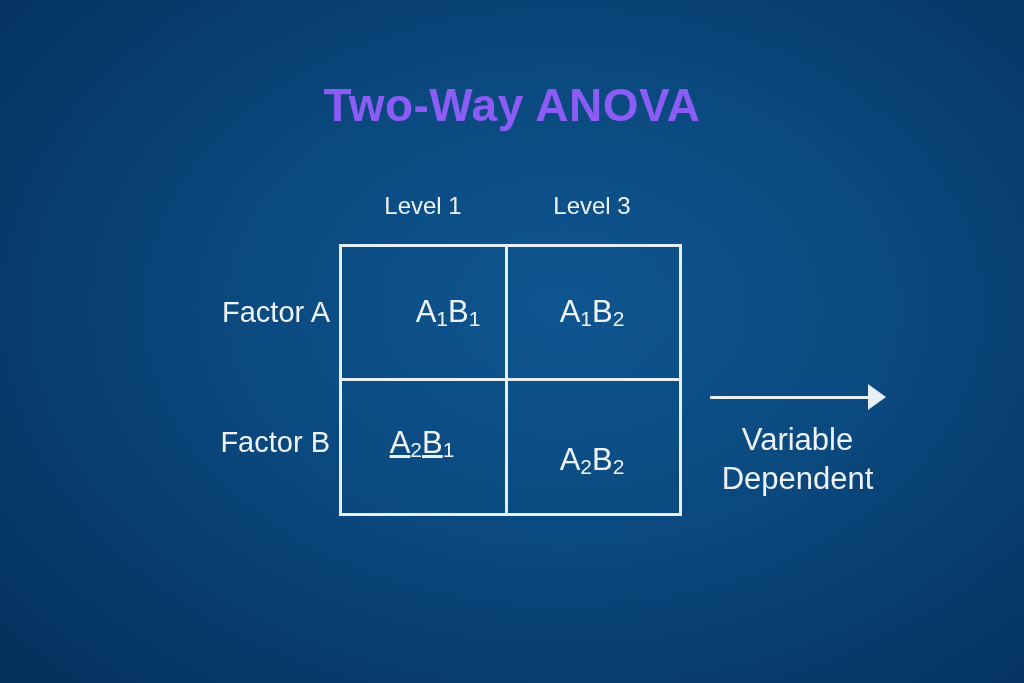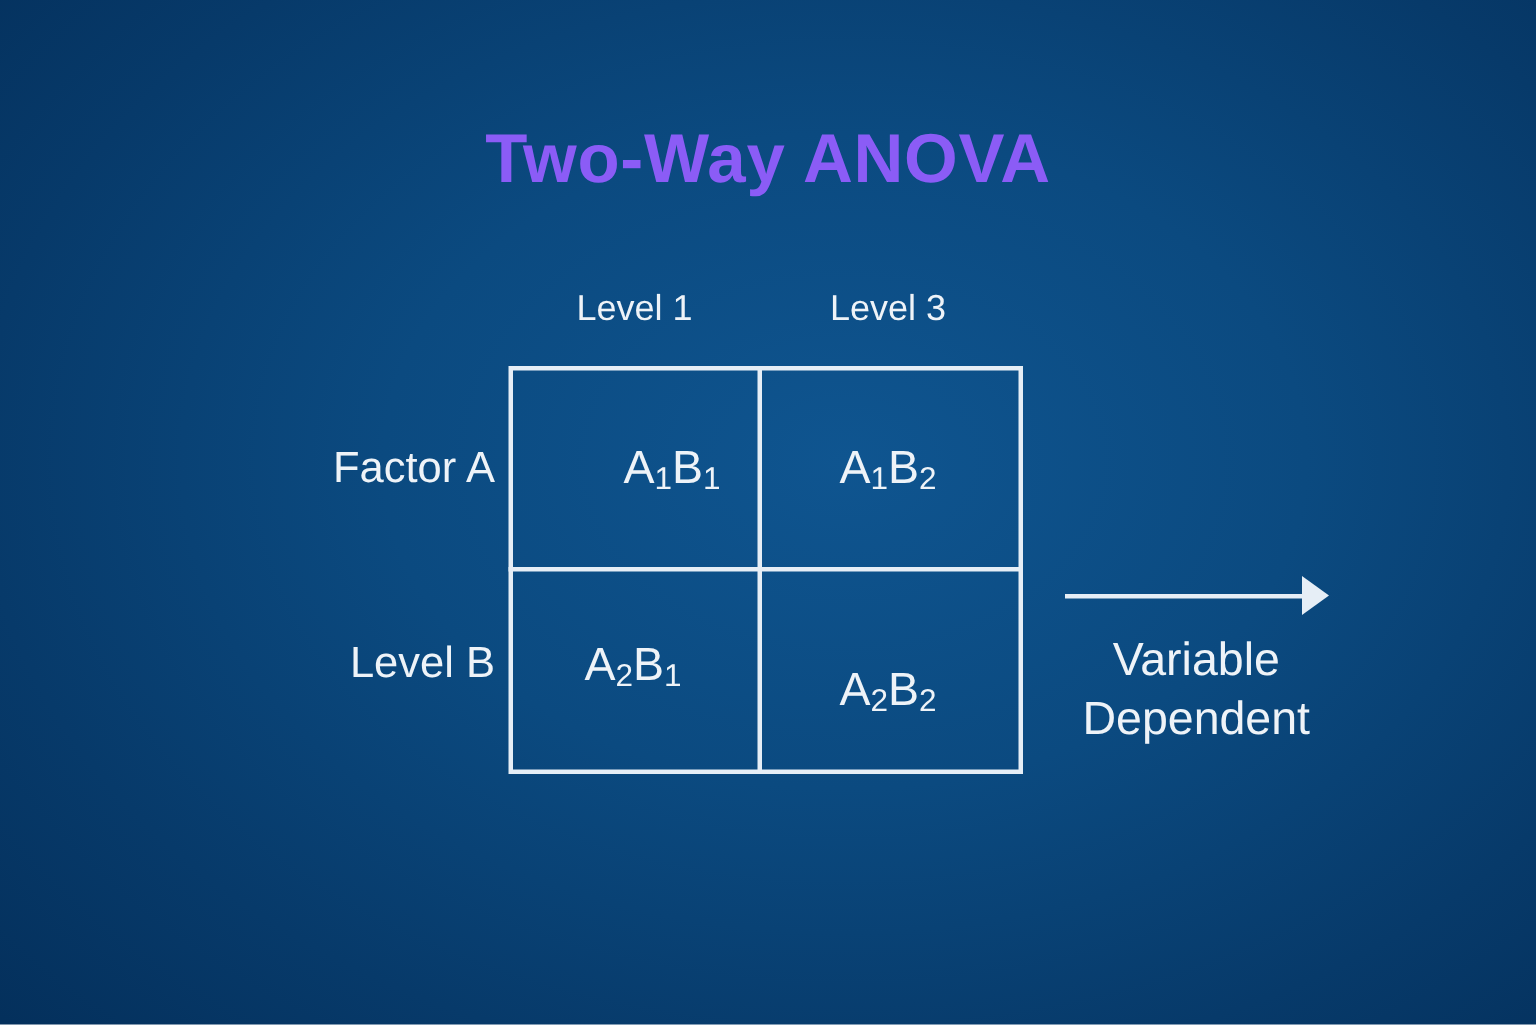--- a/index.html
+++ b/index.html
@@ -44,29 +44,29 @@
 </style>
 </head>
 <body>
 
 <div class="title">Two-Way ANOVA</div>
 
 <div class="col-label" style="left:339px;">Level 1</div>
 <div class="col-label" style="left:508px;">Level 3</div>
 
 <div class="row-label" style="top:296px;">Factor A</div>
-<div class="row-label" style="top:426px;">Level B</div>
+<div class="row-label" style="top:426px;">Factor B</div>
 
 <div class="grid"></div>
 <div class="vline"></div>
 <div class="hline"></div>
 
 <div class="cell" style="left:339px; top:294px;margin-left:26px;"><span>A</span><sub>1</sub><span>B</span><sub>1</sub></div>
 <div class="cell" style="left:509px; top:294px;"><span>A</span><sub>1</sub><span>B</span><sub>2</sub></div>
-<div class="cell" style="left:339px; top:425px;"><span>A</span><sub>2</sub><span>B</span><sub>1</sub></div>
+<div class="cell" style="left:339px; top:425px;text-decoration:underline;"><span>A</span><sub>2</sub><span>B</span><sub>1</sub></div>
 <div class="cell" style="left:509px; top:442px;"><span>A</span><sub>2</sub><span>B</span><sub>2</sub></div>
 
 <div>
   <div class="arrow-line"></div>
   <div class="arrow-head"></div>
 </div>
 
 <div class="dv-label">
   <div>Variable</div>
   <div>Dependent</div>

